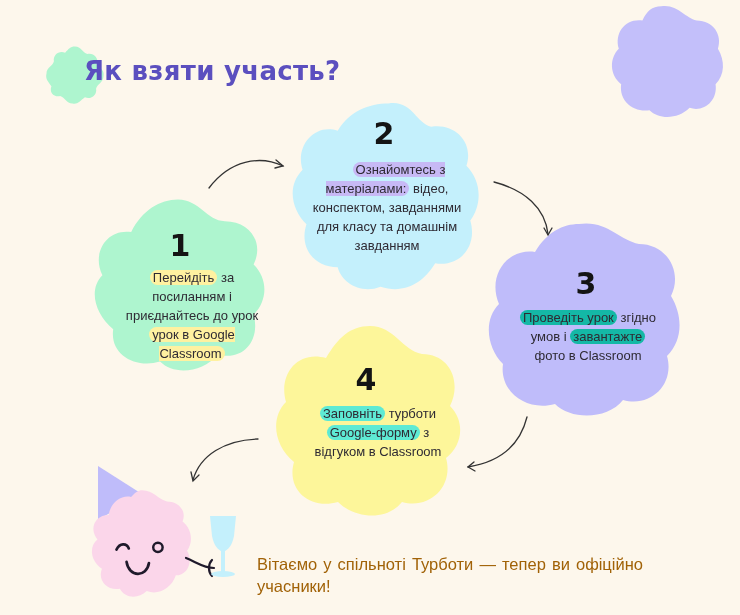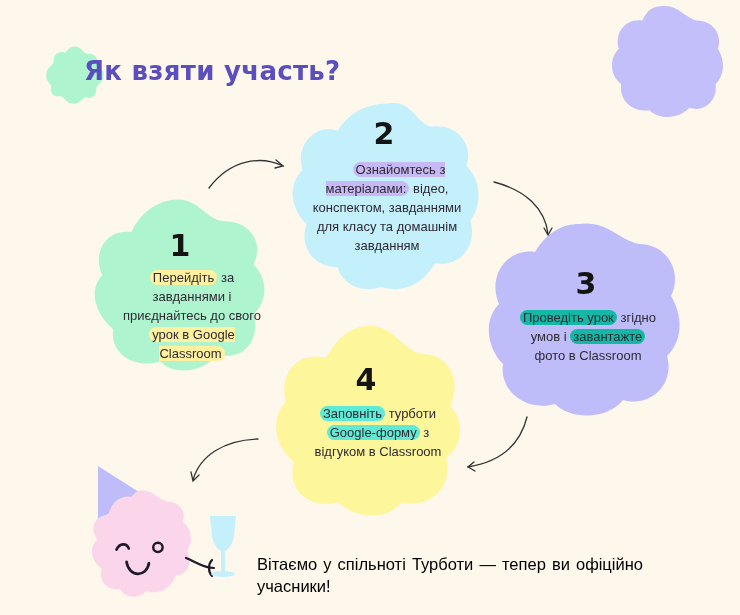--- a/index.html
+++ b/index.html
@@ -35,21 +35,21 @@
     position: absolute; text-align: center;
     font-size: 13px; line-height: 19px; color: #2e2a33;
   }
   .hl { border-radius: 9px; padding: 0 3px; }
   .hl-yellow { background: #fff1a0; margin-top: 25px; }
   .hl-purple { background: #c7b9f5; margin-left: 24px; }
   .hl-pink { background: #14b8a6; }
   .hl-mint { background: #5eead4; }
   .footer {
     position: absolute; left: 257px; top: 553px; width: 386px;
-    font-size: 16.5px; line-height: 22px; color: #000000;
+    font-size: 16.5px; line-height: 22px; color: #a16207;
     text-align: justify; text-align-last: left;
   }
   svg.arrow { position: absolute; overflow: visible; }
 </style>
 </head>
 <body>
 
 <svg class="blob" style="left:44px;top:44px" width="62" height="62" viewBox="0 0 100 100">
   <path d="M50 4 C60 4 62 14 70 16 C80 14 88 22 86 32 C90 40 98 42 96 52 C96 62 86 64 84 72 C86 82 76 90 66 86 C58 92 54 98 46 96 C36 96 34 86 26 84 C16 86 8 78 12 68 C6 60 2 56 4 48 C4 38 14 36 16 28 C14 18 24 10 34 14 C40 8 42 4 50 4 Z" fill="#aef5cf"></path>
 </svg>
@@ -68,21 +68,21 @@
 <div class="step-num" style="left:354px;top:116px">2</div>
 <div class="step-text" style="left:302px;top:160px;width:170px">
   <span class="hl hl-purple">Ознайомтесь з матеріалами:</span><span> відео, конспектом, завданнями для класу та домашнім завданням</span>
 </div>
 
 <svg class="blob" style="left:78px;top:196px" width="200" height="180" viewBox="0 0 100 100">
   <path d="M50 2 C62 2 66 14 76 14 C90 14 98 26 92 38 C100 46 100 58 92 66 C96 80 86 92 72 88 C64 98 48 100 40 92 C26 96 12 88 14 74 C4 66 0 52 8 44 C2 32 10 18 24 20 C30 8 40 2 50 2 Z" fill="#aef5cf"></path>
 </svg>
 <div class="step-num" style="left:150px;top:228px">1</div>
 <div class="step-text" style="left:122px;top:268px;width:140px">
-  <span class="hl hl-yellow">Перейдіть</span><span> за завданнями і приєднайтесь до свого </span><span class="hl hl-yellow">урок в Google Classroom</span>
+  <span class="hl hl-yellow">Перейдіть</span><span> за посиланням і приєднайтесь до урок </span><span class="hl hl-yellow">урок в Google Classroom</span>
 </div>
 
 <svg class="blob" style="left:478px;top:220px" width="210" height="200" viewBox="0 0 100 100">
   <path d="M48 2 C62 0 68 10 78 12 C92 12 100 26 94 38 C100 48 100 60 92 68 C96 82 84 94 70 90 C62 100 44 100 36 92 C22 96 8 86 10 72 C2 64 0 50 8 42 C2 28 12 14 26 16 C32 6 40 2 48 2 Z" fill="#bfbcfa"></path>
 </svg>
 <div class="step-num" style="left:556px;top:266px">3</div>
 <div class="step-text" style="left:518px;top:308px;width:140px">
   <span class="hl hl-pink">Проведіть урок</span><span> згідно умов і </span><span class="hl hl-pink">завантажте</span><span> фото в Classroom</span>
 </div>
 

